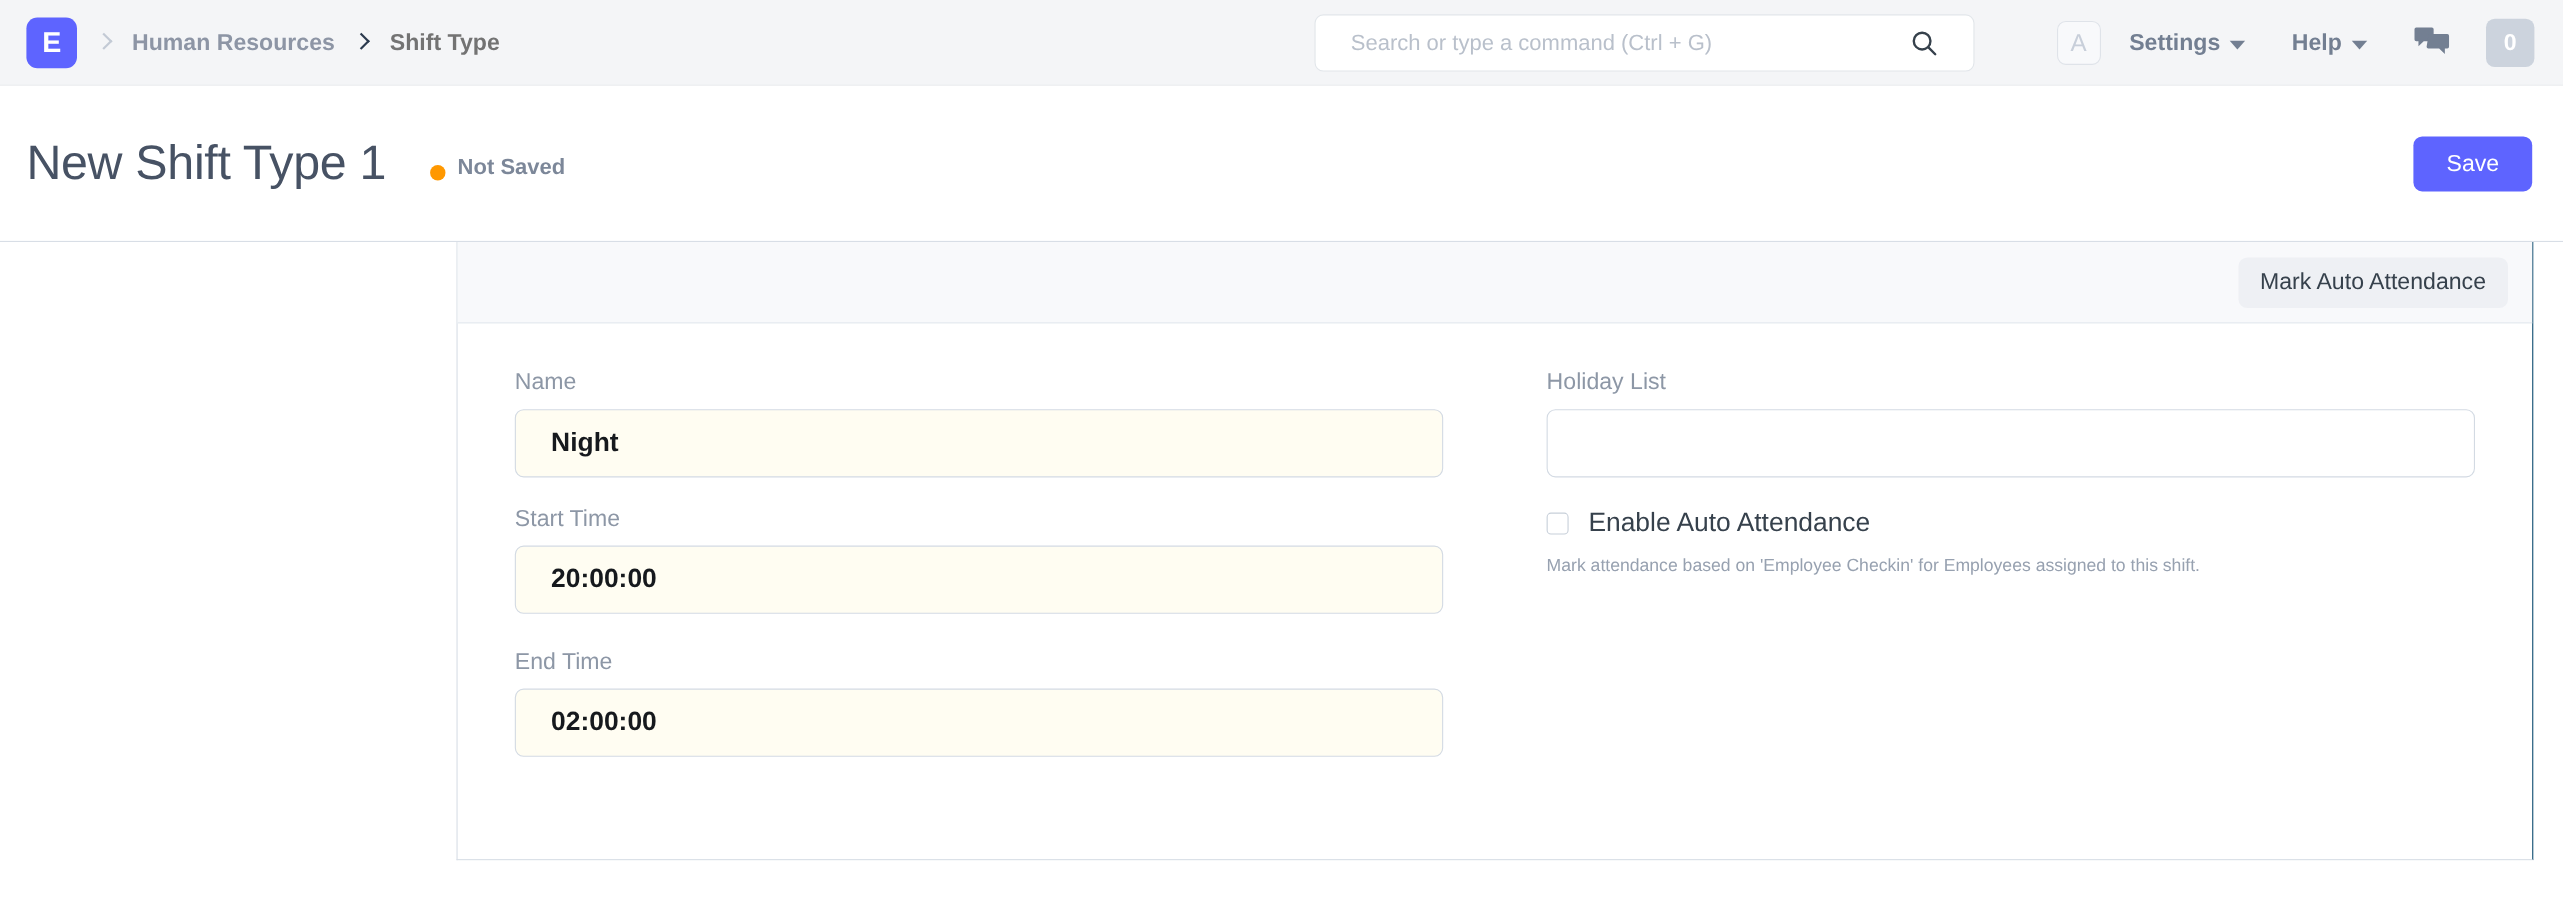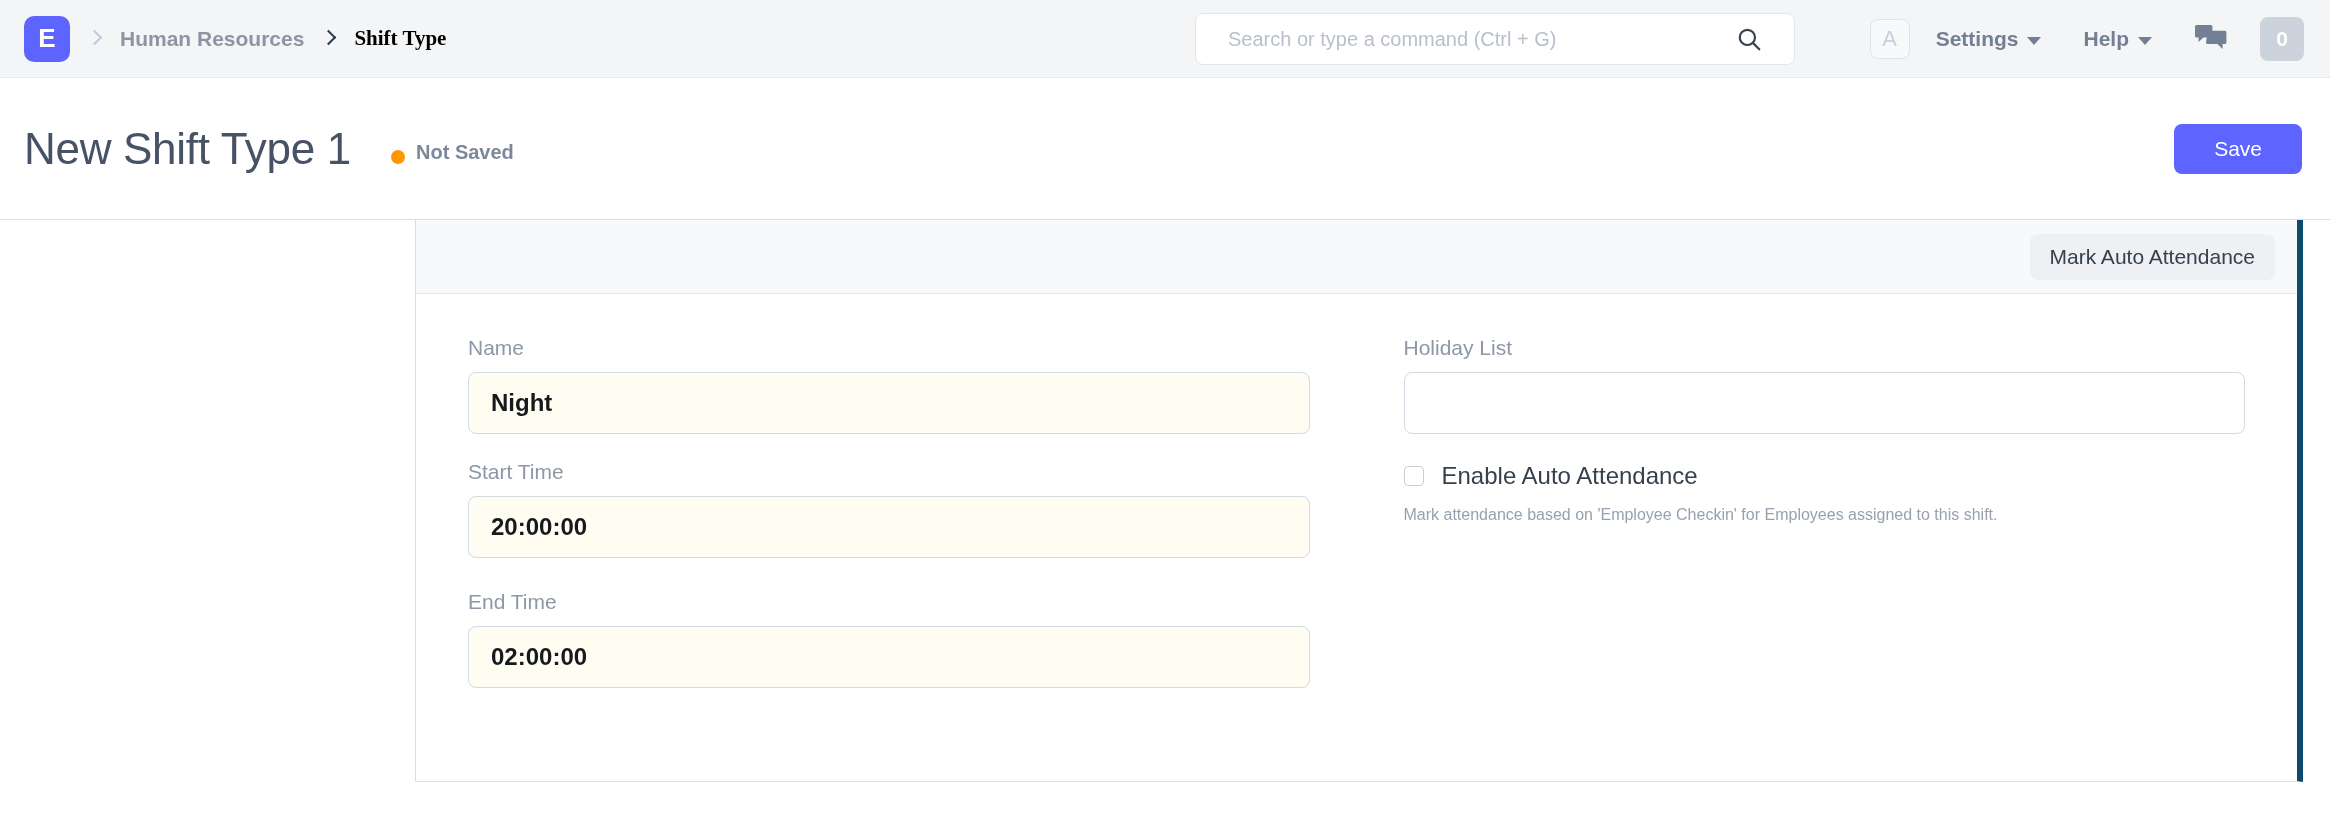--- a/index.html
+++ b/index.html
@@ -51,21 +51,21 @@
   }
   .chev-light { color: #c3cad5; }
   .chev-dark { color: #2b3a4e; }
   .crumb {
     font-size: 21px;
     font-weight: bold;
     cursor: pointer;
     white-space: nowrap;
   }
   .crumb-muted { color: #8d95a5; }
-  .crumb-active { color: #000000; font-family: Liberation Serif, serif; }
+  .crumb-active { color: #737373; }
 
   
   .search-wrap {
     position: absolute;
     left: 1195px;
     top: 13px;
     width: 600px;
     height: 52px;
   }
   .search-box {
@@ -171,38 +171,38 @@
     position: absolute;
     right: 28px;
     top: 50%;
     transform: translateY(-50%);
     background: #5e64ff;
     color: #ffffff;
     border: none;
     border-radius: 8px;
     font-family: "Liberation Sans", sans-serif;
     font-size: 21px;
-    padding: 13px 40px;
+    padding: 13px 30px;
     cursor: pointer;
   }
 
   
   .body-area {
     position: relative;
     height: 598px;
     background: #ffffff;
   }
   .form-card {
     position: absolute;
     left: 415px;
     top: 0;
     width: 1888px;
     height: 562px;
     border-left: 1px solid #d8dee6;
-    border-right: 6px solid #0c4a6e;
+    border-right: 1px solid #0c4a6e;
     border-bottom: 1px solid #d8dee6;
     background: #ffffff;
   }
   .form-toolbar {
     height: 74px;
     background: #f8f9fb;
     border-bottom: 1px solid #e3e8ee;
     display: flex; align-items: center; justify-content: flex-end;
     padding-right: 22px;
   }
@@ -234,21 +234,21 @@
   .field-input {
     width: 100%;
     height: 62px;
     border: 1px solid #d3dae3;
     border-radius: 8px;
     background: #fffdf2;
     font-family: "Liberation Sans", sans-serif;
     font-size: 24px;
     font-weight: bold;
     color: #16191d;
-    padding: 0 22px;
+    padding: 0 32px;
     outline: none;
   }
   .field-input.clean {
     background: #ffffff;
     font-weight: normal;
     color: #36414c;
   }
   .field.gap-lg { margin-bottom: 32px; }
 
   .checkbox-row {

